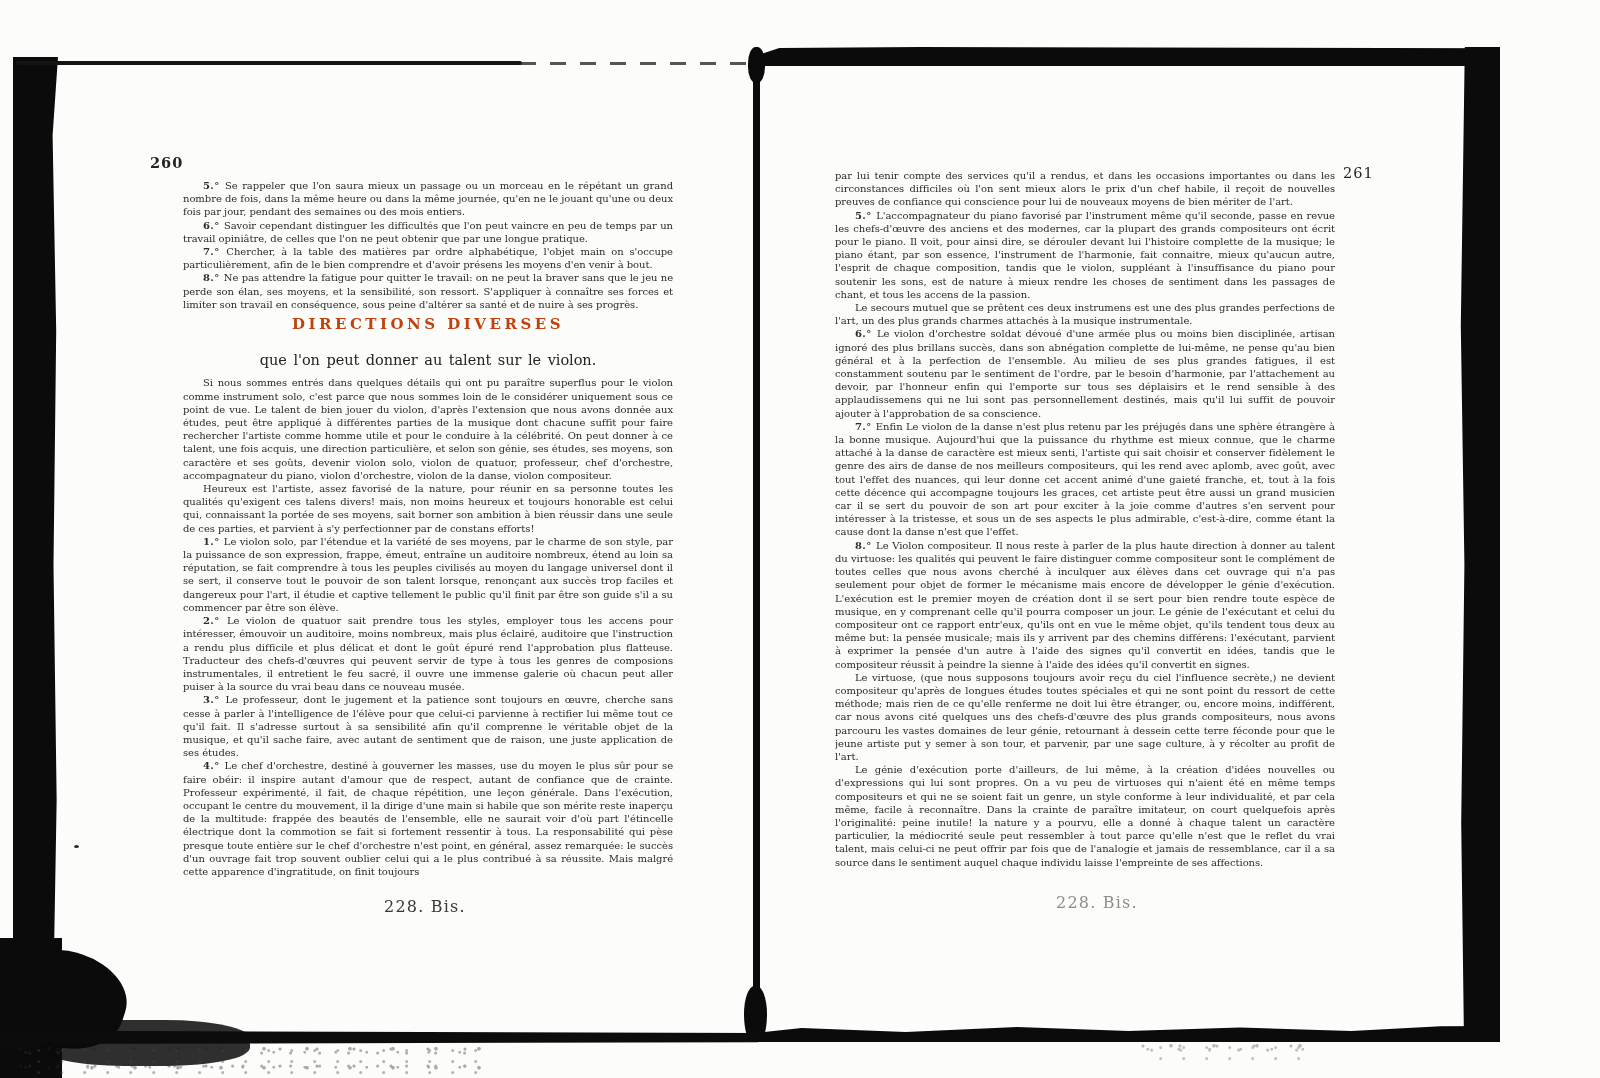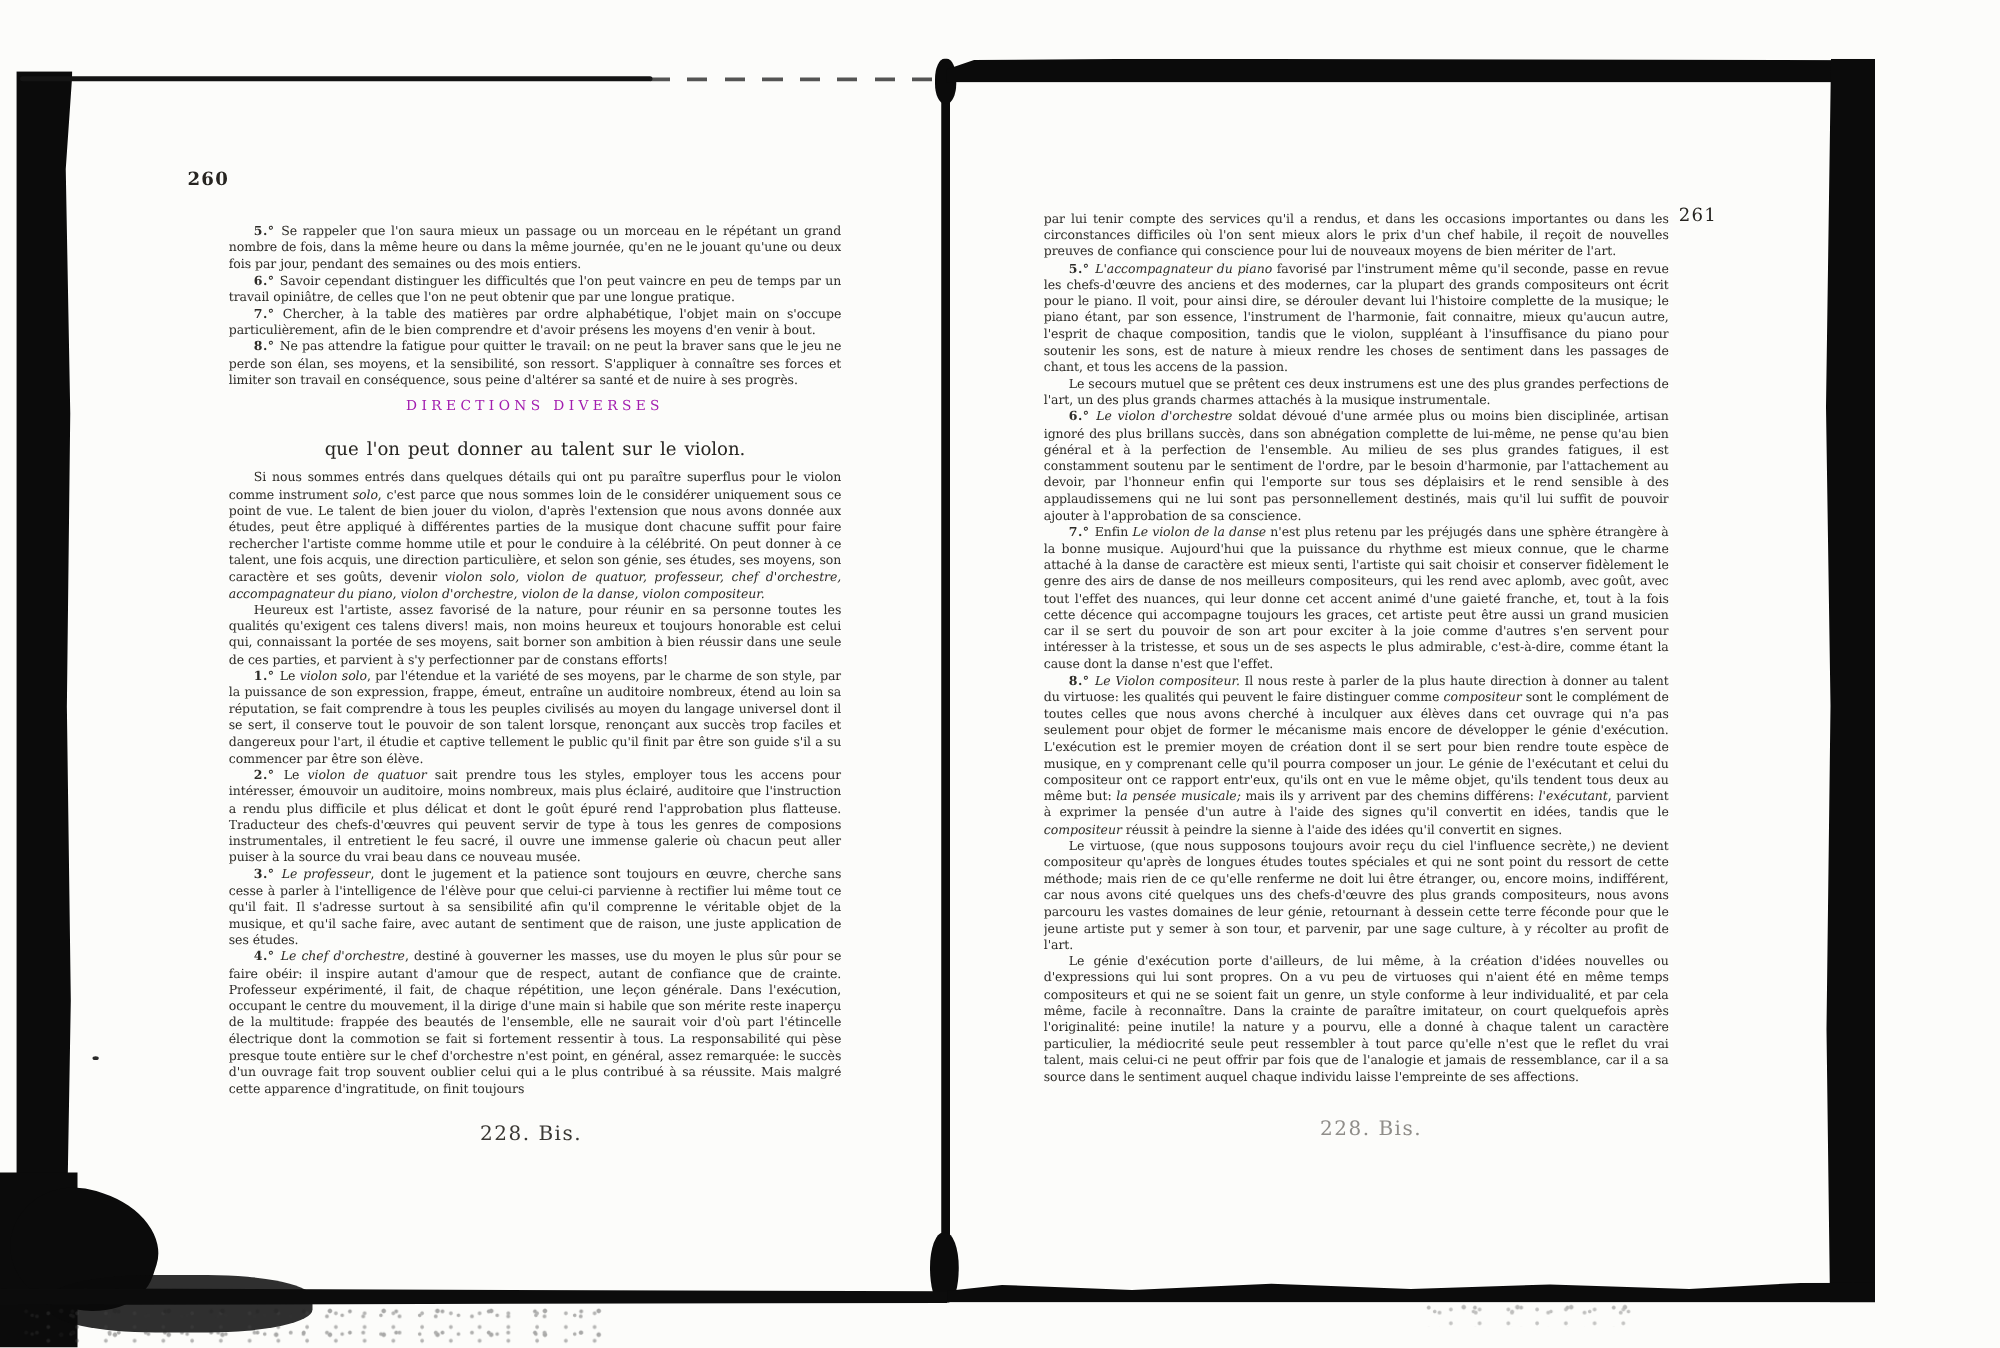--- a/index.html
+++ b/index.html
@@ -51,38 +51,38 @@
       radial-gradient(circle at 25% 55%,#333 1px,transparent 1.8px);
     background-size:37px 17px,29px 13px,43px 19px,23px 11px,31px 15px;
   }
   .speckle-bl{left:18px;top:1044px;width:470px;height:32px;}
   .speckle-br{left:1140px;top:1041px;width:180px;height:20px;opacity:.3;}
   .speck-dot{position:absolute;background:#2a2a2a;border-radius:50%;}
   .dot-1{left:74px;top:845px;width:5px;height:3px;}
   .dot-2{left:555px;top:382px;width:2px;height:2px;opacity:.5;}
   
   .pagenum{position:absolute;color:#262420;font-size:14.5px;letter-spacing:1px;}
-  #pagenum-left{left:150px;top:135px;font-weight:bold;text-align:center;}
+  #pagenum-left{left:150px;top:154px;font-weight:bold;text-align:center;}
   #pagenum-right{left:1343px;top:165px;}
   .footer{position:absolute;font-size:16px;letter-spacing:1.2px;color:#3a3834;}
   #footer-left{left:384px;top:897px;}
   #footer-right{left:1056px;top:893px;color:#8f8d89;}
   .col{
     position:absolute;color:#2d2b27;
     font-size:10px;line-height:13.2px;letter-spacing:-0.05px;
     text-align:justify;overflow:hidden;
   }
   #col-left{left:183px;top:179px;width:490px;height:706px;}
   #col-right{left:835px;top:169px;width:500px;height:716px;}
   .para{margin:0;text-indent:20px;}
   .para.no-indent{text-indent:0;}
-  .it{font-style:italic;}
+  .it{}
   .num{font-weight:bold;letter-spacing:.4px;}
   .heading{margin:7px 0 9px 0;text-align:center;text-indent:0;}
-  .heading-title{font-size:11px;font-weight:normal;letter-spacing:3.5px;color:#a21caf;}
+  .heading-title{font-size:15px;font-weight:bold;letter-spacing:3.5px;color:#c2410c;}
   .heading-sub{margin-top:23px;font-size:14.5px;word-spacing:2px;color:#262420;}
 </style>
 </head>
 <body>
 
 <div class="ink edge-left"></div>
 <div class="ink blob-bl-1"></div>
 <div class="ink blob-bl-2"></div>
 <div class="ink blob-bl-3"></div>
 <div class="ink topline-left"></div>

